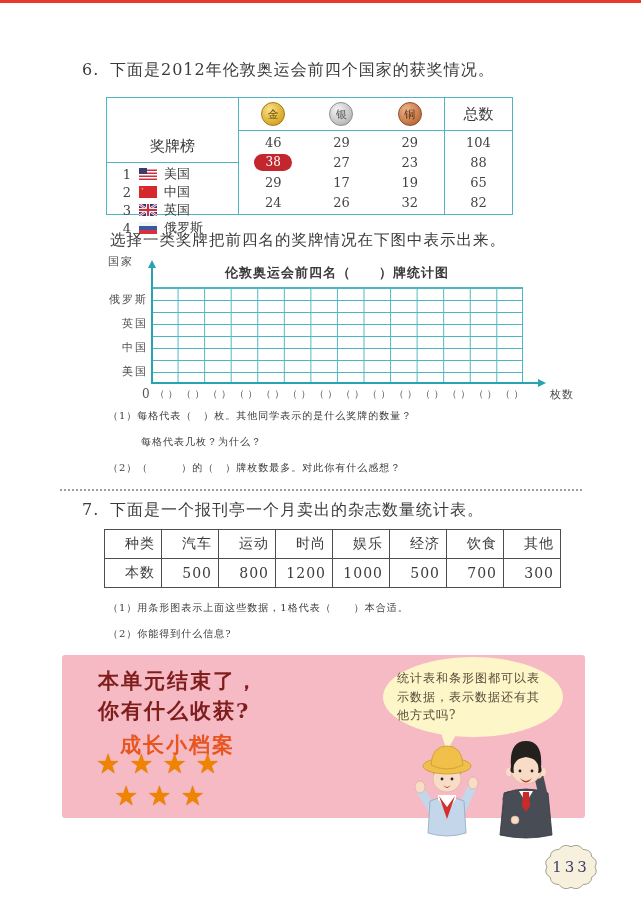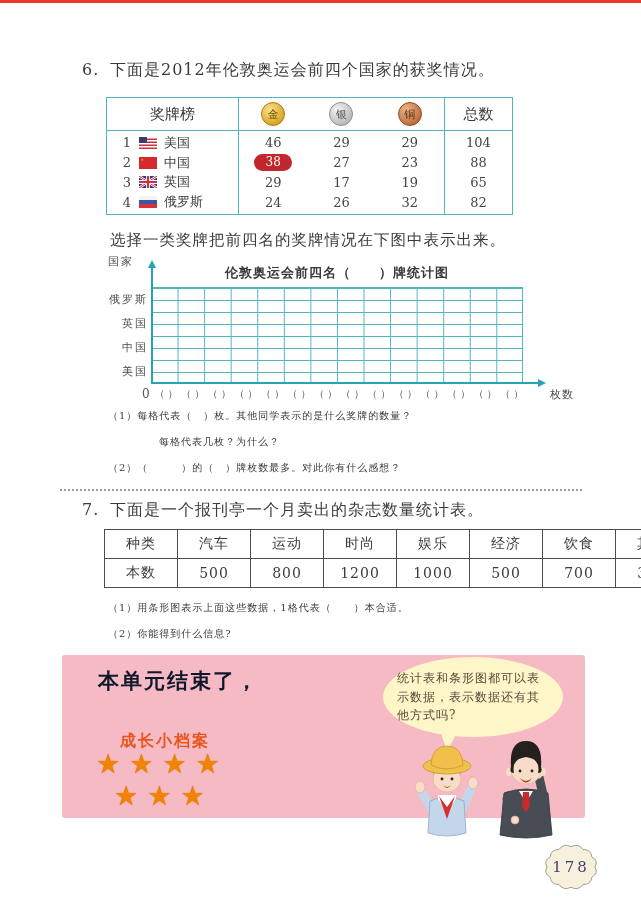--- a/index.html
+++ b/index.html
@@ -12,21 +12,21 @@
 
   
   .prompt{display:flex;font-size:16px;letter-spacing:1px;}
   .prompt .qno{width:28px;flex:none;}
   .subq{font-size:10px;letter-spacing:1px;}
 
   
   .medal-table{left:106px;top:97px;width:407px;height:118px;border:1px solid #4fb6bf;
                display:flex;font-size:13px;box-sizing:border-box;background:#fff;}
   .mt-col{display:flex;flex-direction:column;box-sizing:border-box;}
-  .mt-country{width:131px;}
+  .mt-country{width:131px;margin-top:32px;}
   .mt-medals{width:207px;border-left:1px solid #4fb6bf;border-right:1px solid #4fb6bf;}
   .mt-total{width:67px;}
   .mt-head{height:33px;flex:none;border-bottom:1px solid #4fb6bf;display:flex;
            align-items:center;justify-content:center;font-size:15px;box-sizing:border-box;}
   .mt-rows{flex:1;display:flex;flex-direction:column;padding:2px 0;}
   .mt-row{flex:1;display:flex;align-items:center;}
   .country-line{display:flex;align-items:center;gap:7px;padding-left:15px;}
   .rank{width:10px;text-align:center;color:#444;}
   .flag{width:18px;height:12px;display:inline-block;flex:none;}
   .num3{flex:1;text-align:center;color:#444;}
@@ -63,28 +63,28 @@
              font-size:11px;letter-spacing:2px;color:#4a4a4a;}
   .ticks{left:153px;top:387px;width:372px;display:flex;}
   .ticks span{flex:1;text-align:center;font-size:10px;color:#555;}
   .origin{left:142px;top:387px;font-size:12px;color:#555;}
   .xlab{left:550px;top:387px;font-size:11px;color:#4a4a4a;letter-spacing:1px;}
 
   .dotted{left:60px;top:489px;width:522px;border-top:2px dotted #9e9e9e;}
 
   
   .mag-table{left:104px;top:529px;border-collapse:collapse;font-size:14px;}
-  .mag-table td{border:1px solid #4d4d4d;height:28px;text-align:center;padding:0 14px;
+  .mag-table td{border:1px solid #4d4d4d;height:28px;text-align:right;padding:0 6px;
                 min-width:44px;color:#3b3b3b;letter-spacing:1px;}
 
   
   .summary{left:62px;top:655px;width:523px;height:163px;background:#f5bac3;border-radius:3px;
            overflow:visible;}
-  .sum-title{left:36px;font-size:21px;font-weight:bold;color:#0f172a;letter-spacing:2px;}
-  .sum-archive{left:58px;top:76px;font-size:16px;font-weight:bold;color:#e8551e;
+  .sum-title{left:36px;font-size:21px;font-weight:bold;color:#7f1d1d;letter-spacing:2px;}
+  .sum-archive{left:58px;top:76px;font-size:21px;font-weight:bold;color:#e8551e;
                font-family:"Liberation Sans",sans-serif;letter-spacing:2px;}
   .stars{color:#f08300;font-size:27px;letter-spacing:9px;line-height:1;
          text-shadow:0 0 1px #c96a00;}
   .bubble{background:#fcf6c8;border-radius:50%;display:flex;align-items:center;
           justify-content:center;text-align:left;}
   .bubble p{margin:0;font-size:12px;line-height:1.55;color:#5a4a3a;letter-spacing:1px;}
   .bubble-left{left:158px;top:84px;width:142px;height:78px;padding:0 10px;box-sizing:border-box;}
   .tail-left{position:absolute;right:-12px;top:32px;width:0;height:0;
              border-top:7px solid transparent;border-bottom:7px solid transparent;
              border-left:16px solid #fcf6c8;}
@@ -254,21 +254,21 @@
       <span>（ ）</span>
       <span>（ ）</span>
       <span>（ ）</span>
       <span>（ ）</span>
       <span>（ ）</span>
       <span>（ ）</span>
     </div>
   <div class="abs xlab">枚数</div>
 
   <div class="abs subq" style="left:108px;top:409px;">（1）每格代表（　）枚。其他同学表示的是什么奖牌的数量？</div>
-  <div class="abs subq" style="left:141px;top:435px;margin-left:18px;">每格代表几枚？为什么？</div>
+  <div class="abs subq" style="left:141px;top:435px;">每格代表几枚？为什么？</div>
   <div class="abs subq" style="left:108px;top:461px;">（2）（　　　）的（　）牌枚数最多。对此你有什么感想？</div>
 
   <div class="abs dotted"></div>
 
   <div class="abs prompt" style="left:82px;top:500px;">
     <span class="qno">7.</span>
     <span>下面是一个报刊亭一个月卖出的杂志数量统计表。</span>
   </div>
 
   <table class="abs mag-table">
@@ -294,20 +294,21 @@
       <td>300</td>
     </tr>
   </tbody>
     </table>
 
   <div class="abs subq" style="left:108px;top:601px;">（1）用条形图表示上面这些数据，1格代表（　　）本合适。</div>
   <div class="abs subq" style="left:108px;top:627px;">（2）你能得到什么信息?</div>
 
   <div class="abs summary">
     <div class="abs sum-title" style="top:12px;">本单元结束了，</div>
+    <div class="abs sum-title" style="top:42px;">你有什么收获?</div>
     <div class="abs sum-archive">成长小档案</div>
     <div class="abs stars" style="left:34px;top:95px;">★★★★</div>
     <div class="abs stars" style="left:52px;top:127px;">★★★</div>
 
 
     <div class="abs bubble bubble-right">
       <p>统计表和条形图都可以表示数据，表示数据还有其他方式吗?</p>
       <span class="tail-right"></span>
     </div>
 
@@ -344,16 +345,16 @@
       <circle cx="34" cy="36" r="1.4" fill="#222"></circle>
       <circle cx="46" cy="36" r="1.4" fill="#222"></circle>
       <path d="M34 43 Q40 49 46 43 Q40 52 34 43 Z" fill="#b0402e"></path>
     </svg>
   </div>
 
   <div class="abs page-badge">
     <svg width="56" height="48" viewBox="0 0 60 52">
       <path d="M56 26 Q60 33 52.5 37 Q52 45 43 45 Q38 52 30 48 Q22 52 17 45 Q8 45 7.5 37 Q0 33 4 26 Q0 19 7.5 15 Q8 7 17 7 Q22 0 30 4 Q38 0 43 7 Q52 7 52.5 15 Q60 19 56 26 Z" fill="#f7f0dc" stroke="#9a9a8a" stroke-width="1"></path>
     </svg>
-    <span class="num">178</span>
+    <span class="num">133</span>
   </div>
 
 </div>
 
 </body></html>

